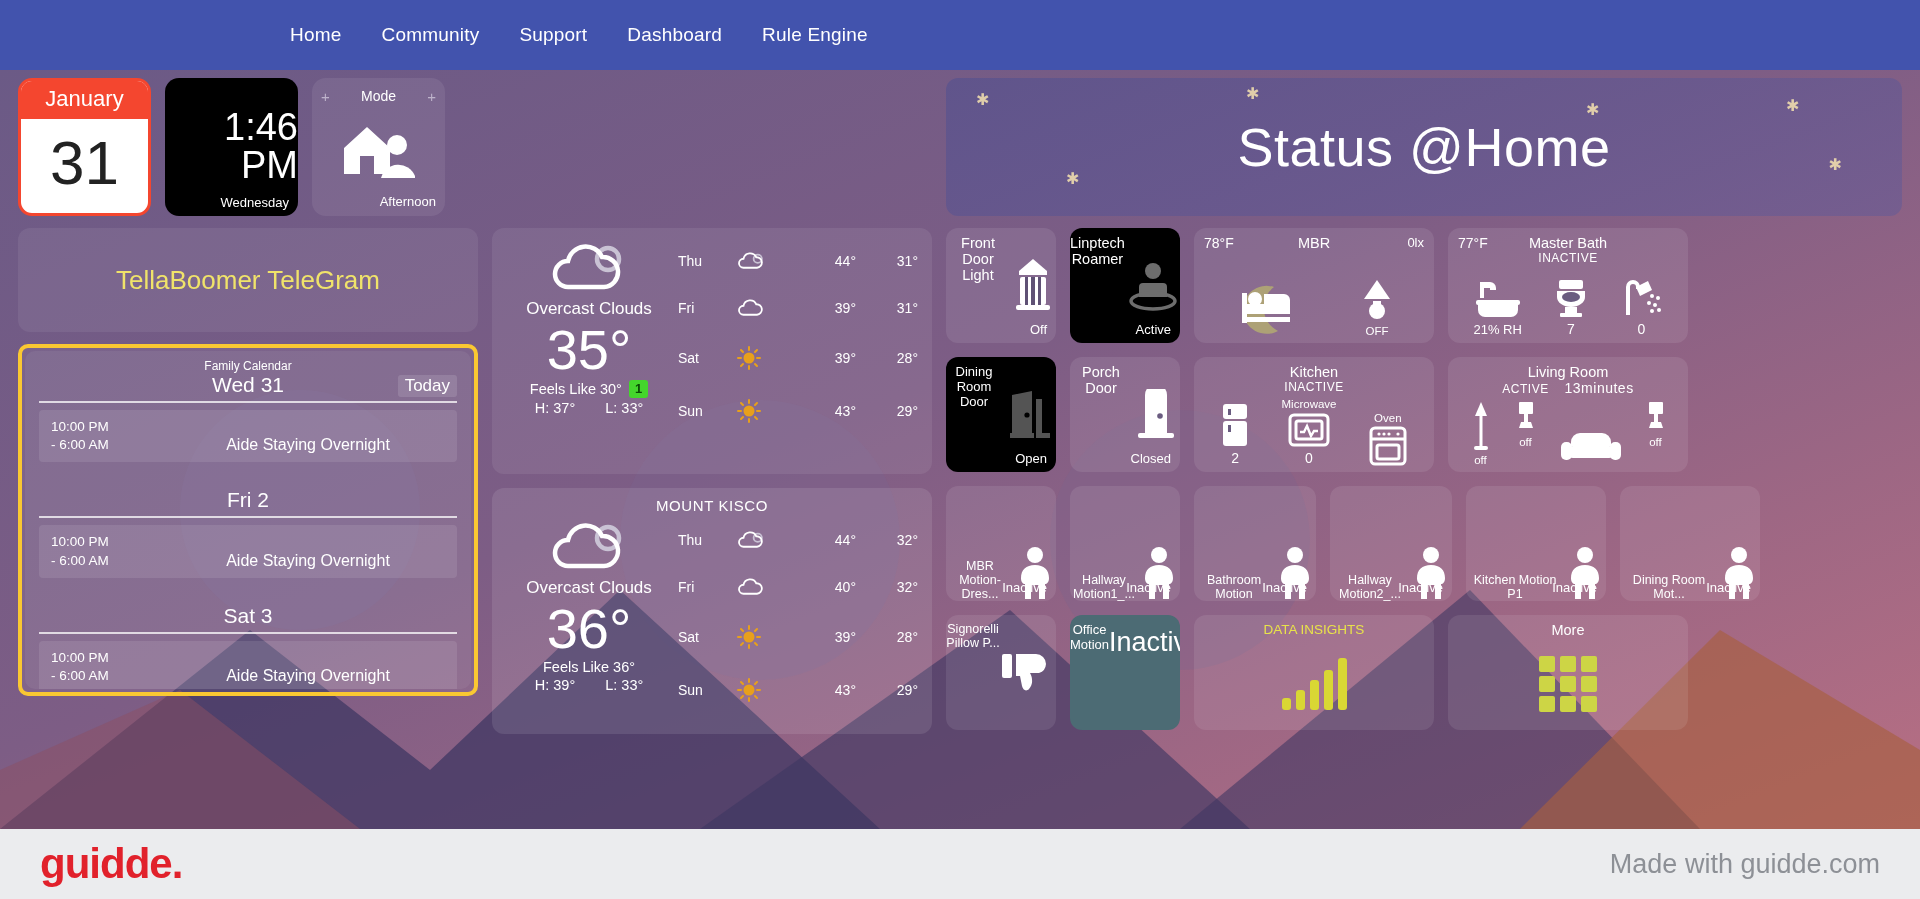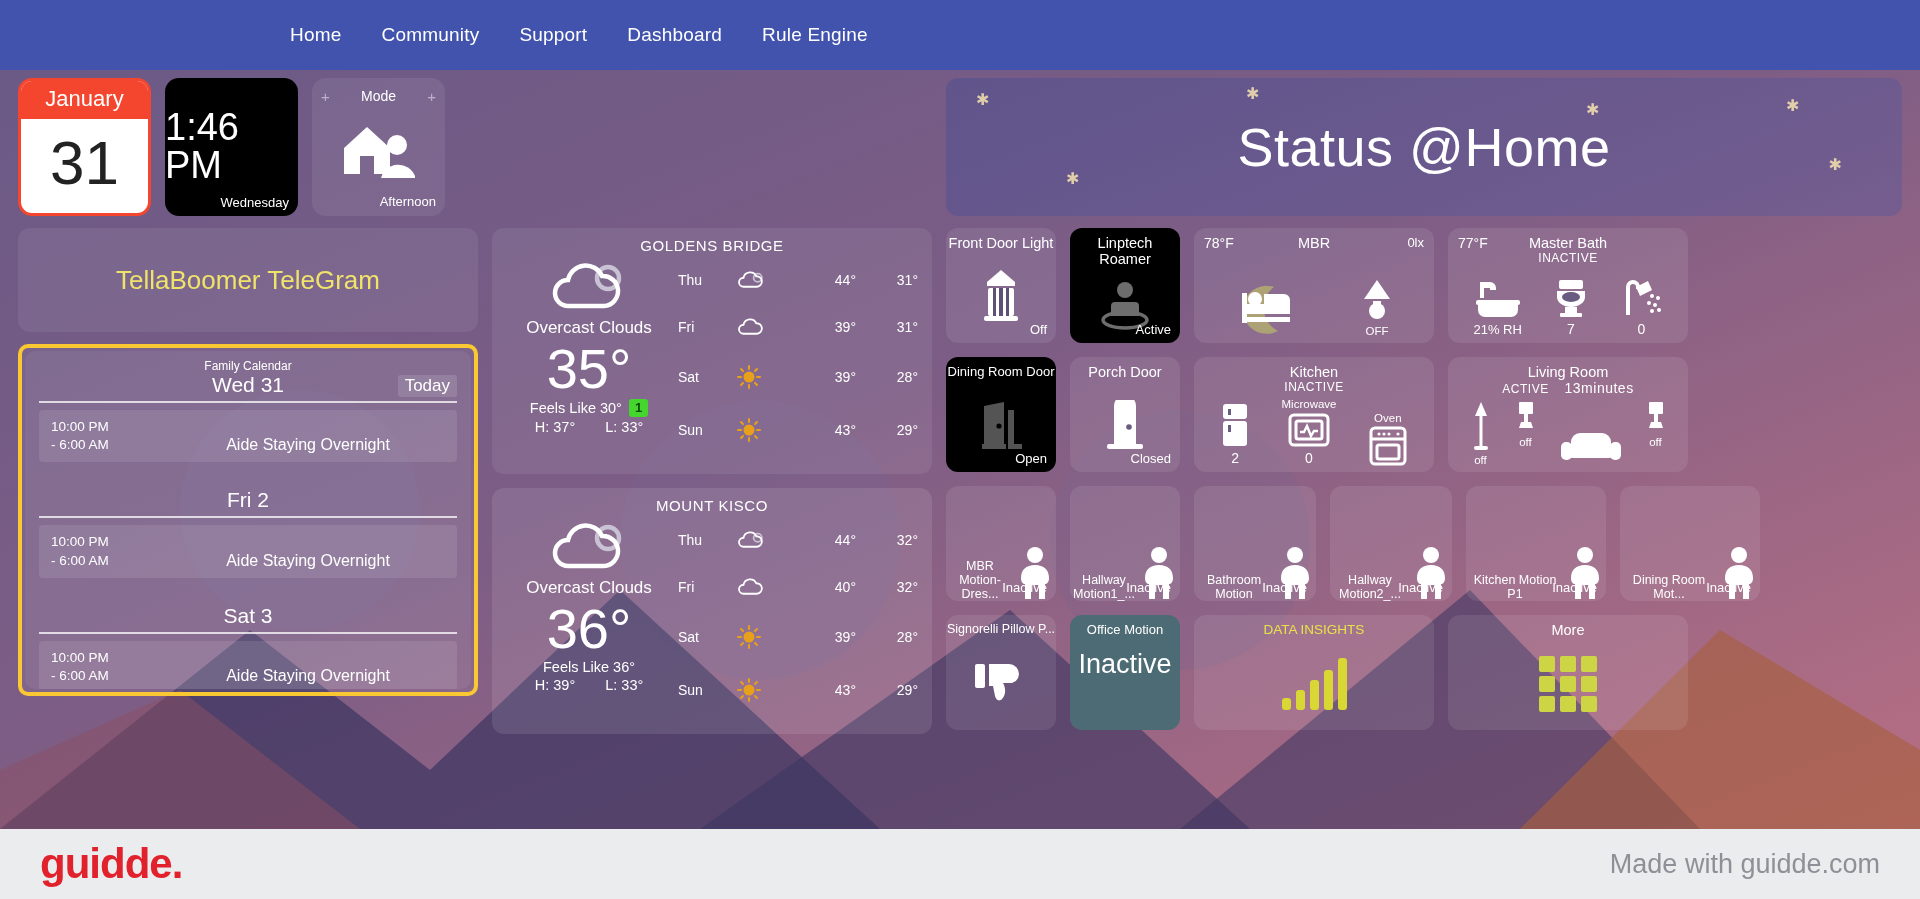--- a/index.html
+++ b/index.html
@@ -76,21 +76,21 @@
   .cal-month {
     background: #f4462f; color: #fff; text-align: center;
     font-size: 22px; padding: 5px 0 7px;
   }
   .cal-day {
     flex: 1; display: flex; align-items: center; justify-content: center;
     font-size: 62px; color: #222; font-weight: 400; padding-bottom: 8px;
   }
   .clock-widget {
     width: 133px; height: 138px; background: #000; border-radius: 14px;
-    display: flex; flex-direction: column; align-items: flex-start;
+    display: flex; flex-direction: column; align-items: flex-end;
     justify-content: center; position: relative; color: #fff;
   }
   .clock-time { font-size: 38px; line-height: 1.0; }
   .clock-ampm { font-size: 38px; line-height: 1.05; }
   .clock-dow { position: absolute; right: 9px; bottom: 6px; font-size: 13px; }
   .mode-widget {
     width: 133px; height: 138px; border-radius: 14px;
     background: rgba(255,255,255,0.08);
     display: flex; flex-direction: column; align-items: center;
     position: relative; color: #fff;
@@ -194,21 +194,21 @@
     border-radius: 12px; color: #fff;
     position: relative; overflow: hidden;
   }
   .tile-dark { background: #000; }
   .tile-label { font-size: 14.5px; text-align: center; padding-top: 7px; }
   .tile-state {
     position: absolute; right: 9px; bottom: 6px; font-size: 13px;
   }
   .tile-icon { display: flex; align-items: center; justify-content: center; flex: 1; }
 
-  .t-small { width: 110px; height: 115px; display: flex; flex-direction: column; }
+  .t-small { width: 110px; height: 115px; display: flex; flex-direction: row; }
   .t-wide  { width: 240px; height: 115px; display: flex; flex-direction: column; }
   .t-motion{ width: 110px; height: 115px; display: flex; flex-direction: row; align-items: flex-end; }
 
   .sub-state { font-size: 12px; text-align: center; letter-spacing: .5px; }
   .multi-icons { display: flex; align-items: flex-end; justify-content: space-around; flex: 1; padding: 0 10px 6px; }
   .mini { display: flex; flex-direction: column; align-items: center; gap: 2px; font-size: 11.5px; }
   .corner-tl { position: absolute; left: 10px; top: 7px; font-size: 14px; }
   .corner-tr { position: absolute; right: 10px; top: 7px; font-size: 13px; }
 
   .tile-teal { background: #4c6b74; }
@@ -335,21 +335,20 @@
             </div>
 
           </div>
         </div>
       </div>
 
       <div class="col-mid">
         <div style="height:150px"></div>
 
         <div class="weather weather-a">
-          <div class="weather-title">GOLDENS BRIDGE</div>
           <div class="weather-body">
             <div class="weather-left">
               <div>
                 <svg width="86" height="58" viewBox="0 0 86 58" fill="none" stroke="#fff" stroke-width="4.5">
                   <circle cx="62" cy="22" r="11" stroke="#c9c2d4"></circle>
                   <path d="M22 50 a13 13 0 0 1 0 -26 a18 18 0 0 1 34 -4 a12 12 0 0 1 2 30 Z" stroke="#fff" fill="none"></path>
                 </svg>
               </div>
               <div class="weather-cond">Overcast Clouds</div>
               <div class="weather-temp">35°</div>

